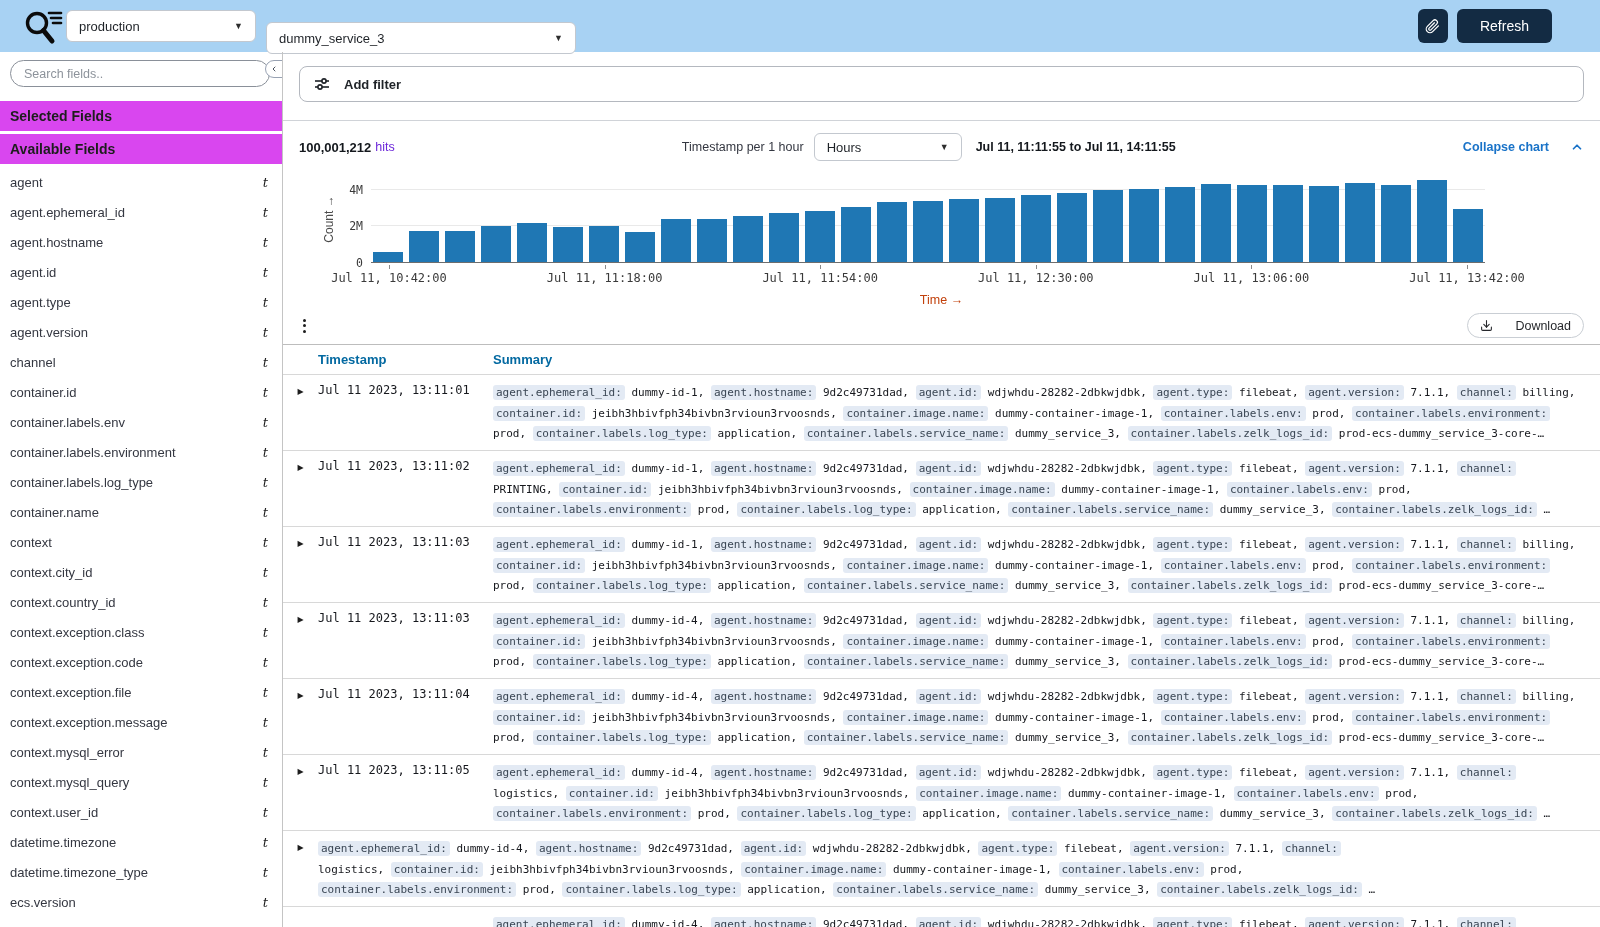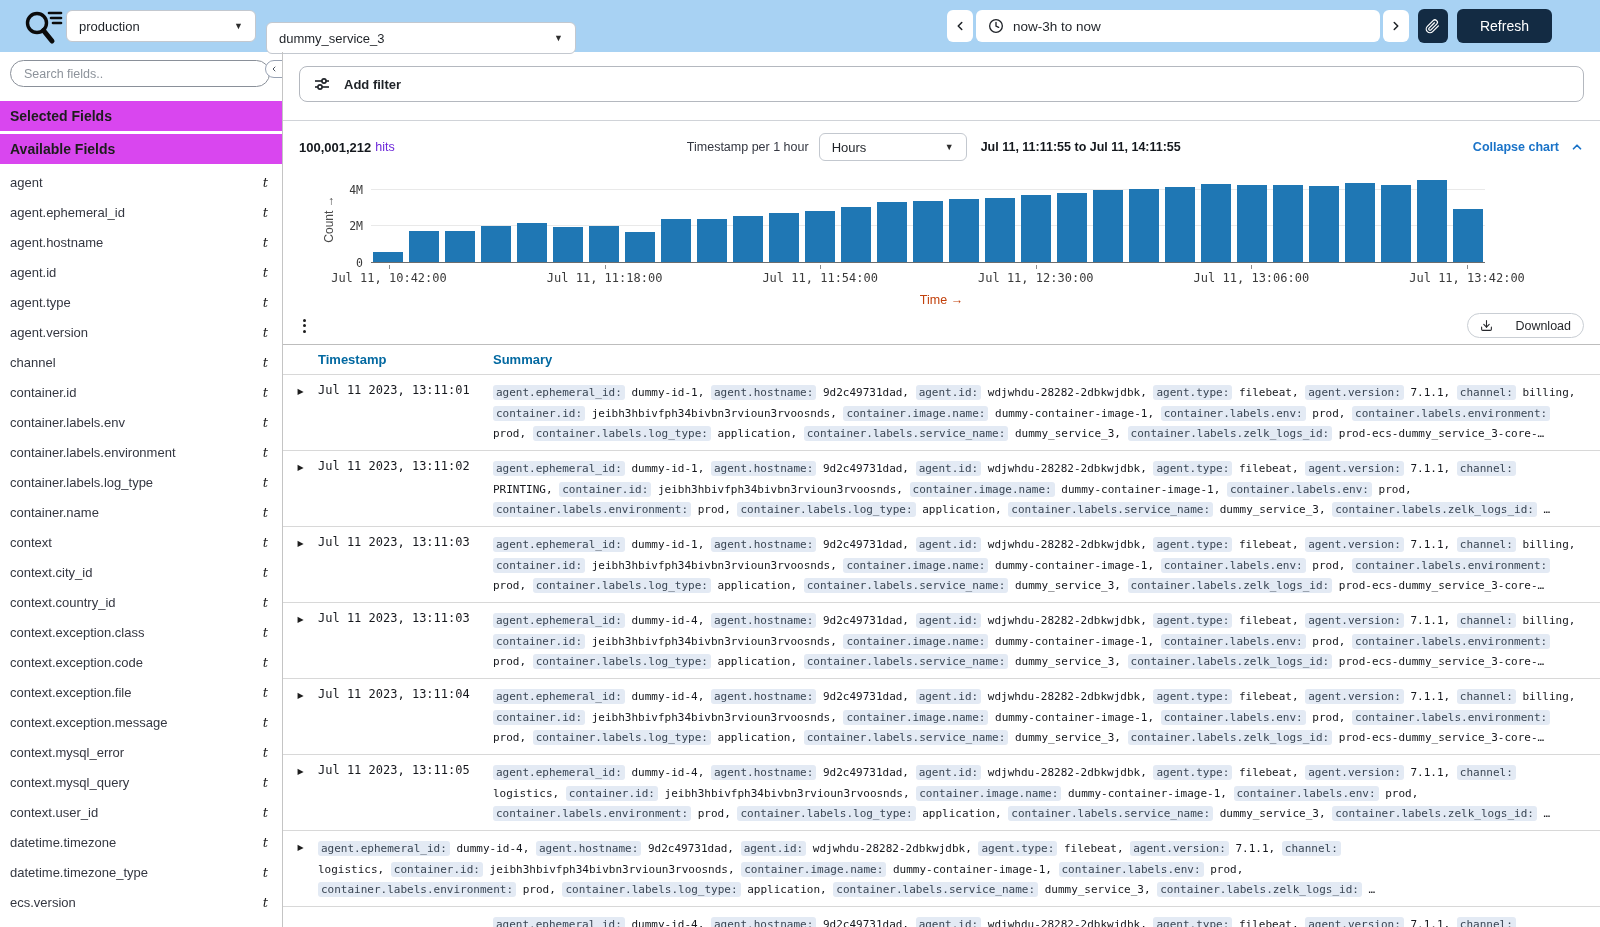--- a/index.html
+++ b/index.html
@@ -59,21 +59,21 @@
                 padding:0 14px; font-size:13px; font-weight:bold; color:#1f2328; cursor:pointer; }
   .main-divider { margin-top:18px; border-bottom:1px solid #d0d3d8; }
 
   .hits-row { display:flex; align-items:center; padding:12px 16px 0 16px; font-size:12.5px; }
   .hits-count { font-weight:bold; color:#14181d; font-size:13px; }
   .hits-label { color:#6d28d9; margin-left:4px; }
   .interval-label { margin-left:auto; color:#343741; }
   .interval-select { width:148px; height:28px; margin-left:10px; font-size:13px; }
   .range-text { font-weight:bold; color:#14181d; margin-left:14px; }
   .collapse-link { margin-left:auto; color:#1a73c8; font-weight:bold; display:flex;
-                   align-items:center; gap:11px; cursor:pointer; }
+                   align-items:center; gap:21px; cursor:pointer; }
 
   
   .chart-wrap { position:relative; margin:14px 16px 0 16px; height:132px; }
   .count-label { position:absolute; left:30px; top:44px; transform:translate(-50%,-50%) rotate(-90deg);
                  font-size:12px; color:#4a4a4a; white-space:nowrap; }
   .ylabels { position:absolute; left:0; top:0; width:64px; height:88px; }
   .ytick { position:absolute; right:0; transform:translateY(50%); font-size:11.5px;
            color:#3a3a3a; font-family:"DejaVu Sans Mono",monospace; }
   .plot { position:absolute; left:72px; right:99px; top:0; height:88px;
           border-bottom:1.5px solid #6d6d6d; }
@@ -124,39 +124,20 @@
   </div>
   <div class="select sel-env">
     <span>production</span>
     <span class="caret">▼</span>
   </div>
   <div class="select sel-service">
     <span>dummy_service_3</span>
     <span class="caret">▼</span>
   </div>
   <div class="top-spacer"></div>
-  <div class="time-group">
-    <div class="nav-btn">
-      <svg width="14" height="14" viewBox="0 0 24 24">
-          <polyline points="15 18 9 12 15 6" fill="none" stroke="#1f2328" stroke-width="2.6" stroke-linecap="round" stroke-linejoin="round"></polyline>
-        </svg>
-    </div>
-    <div class="time-input">
-      <svg width="16" height="16" viewBox="0 0 24 24">
-        <circle cx="12" cy="12" r="9.5" fill="none" stroke="#1f2328" stroke-width="2"></circle>
-        <polyline points="12 6.5 12 12 16 14" fill="none" stroke="#1f2328" stroke-width="2" stroke-linecap="round"></polyline>
-      </svg>
-      <span>now-3h to now</span>
-    </div>
-    <div class="nav-btn">
-      <svg width="14" height="14" viewBox="0 0 24 24">
-          <polyline points="9 18 15 12 9 6" fill="none" stroke="#1f2328" stroke-width="2.6" stroke-linecap="round" stroke-linejoin="round"></polyline>
-        </svg>
-    </div>
-  </div>
   <div class="navy-btn clip-btn">
     <svg width="15" height="15" viewBox="0 0 24 24">
       <path d="M21.44 11.05l-9.19 9.19a6 6 0 0 1-8.49-8.49l9.19-9.19a4 4 0 0 1 5.66 5.66l-9.2 9.19a2 2 0 0 1-2.83-2.83l8.49-8.48" fill="none" stroke="#fff" stroke-width="2" stroke-linecap="round" stroke-linejoin="round"></path>
     </svg>
   </div>
   <div class="navy-btn refresh-btn">
     <span>Refresh</span>
   </div>
 </div>
 

